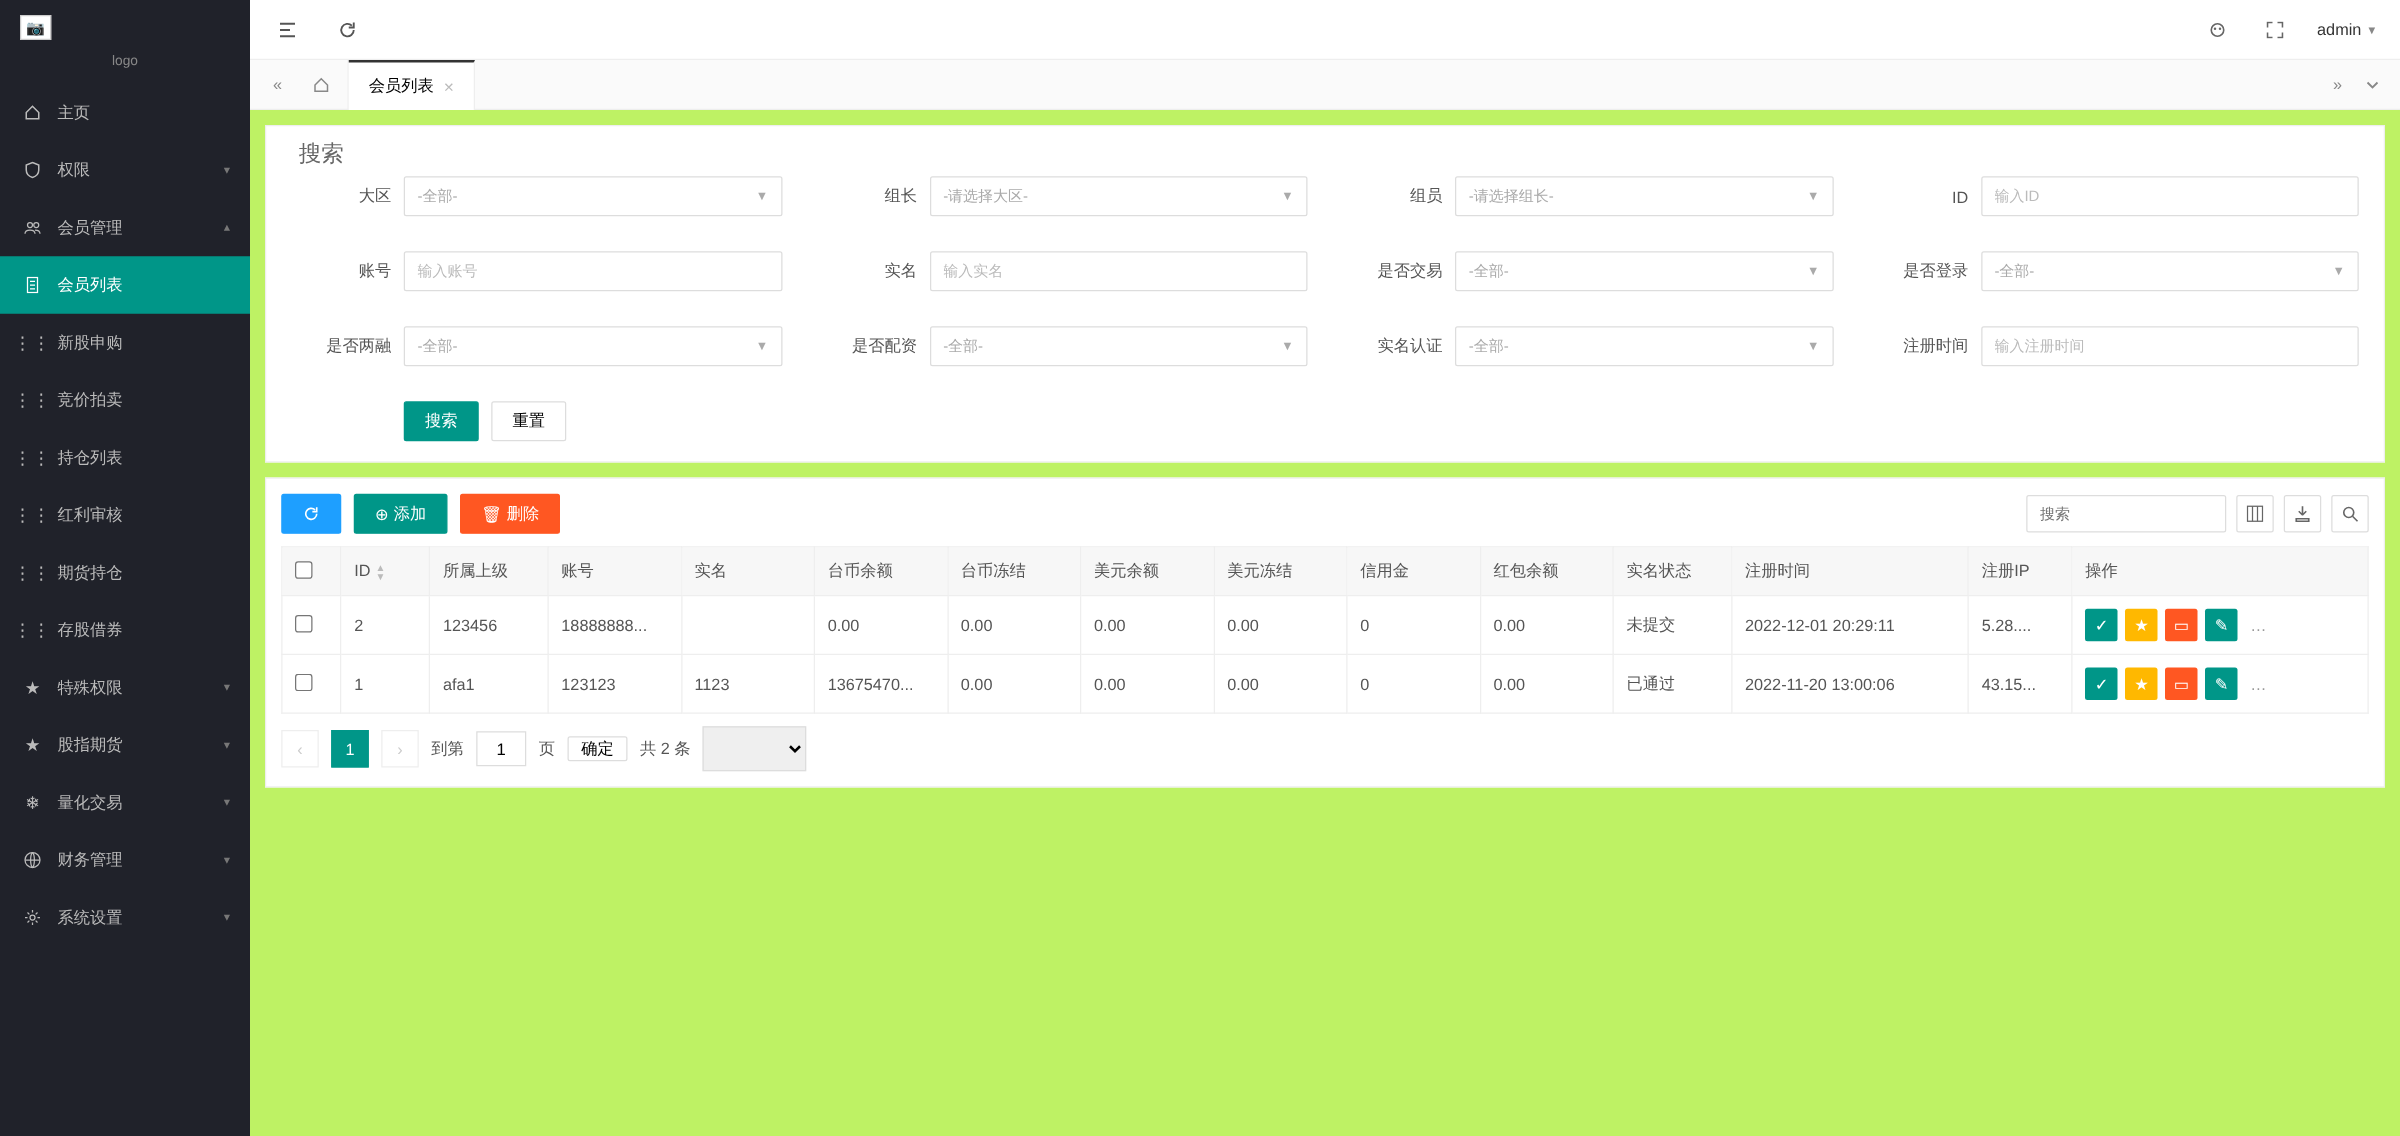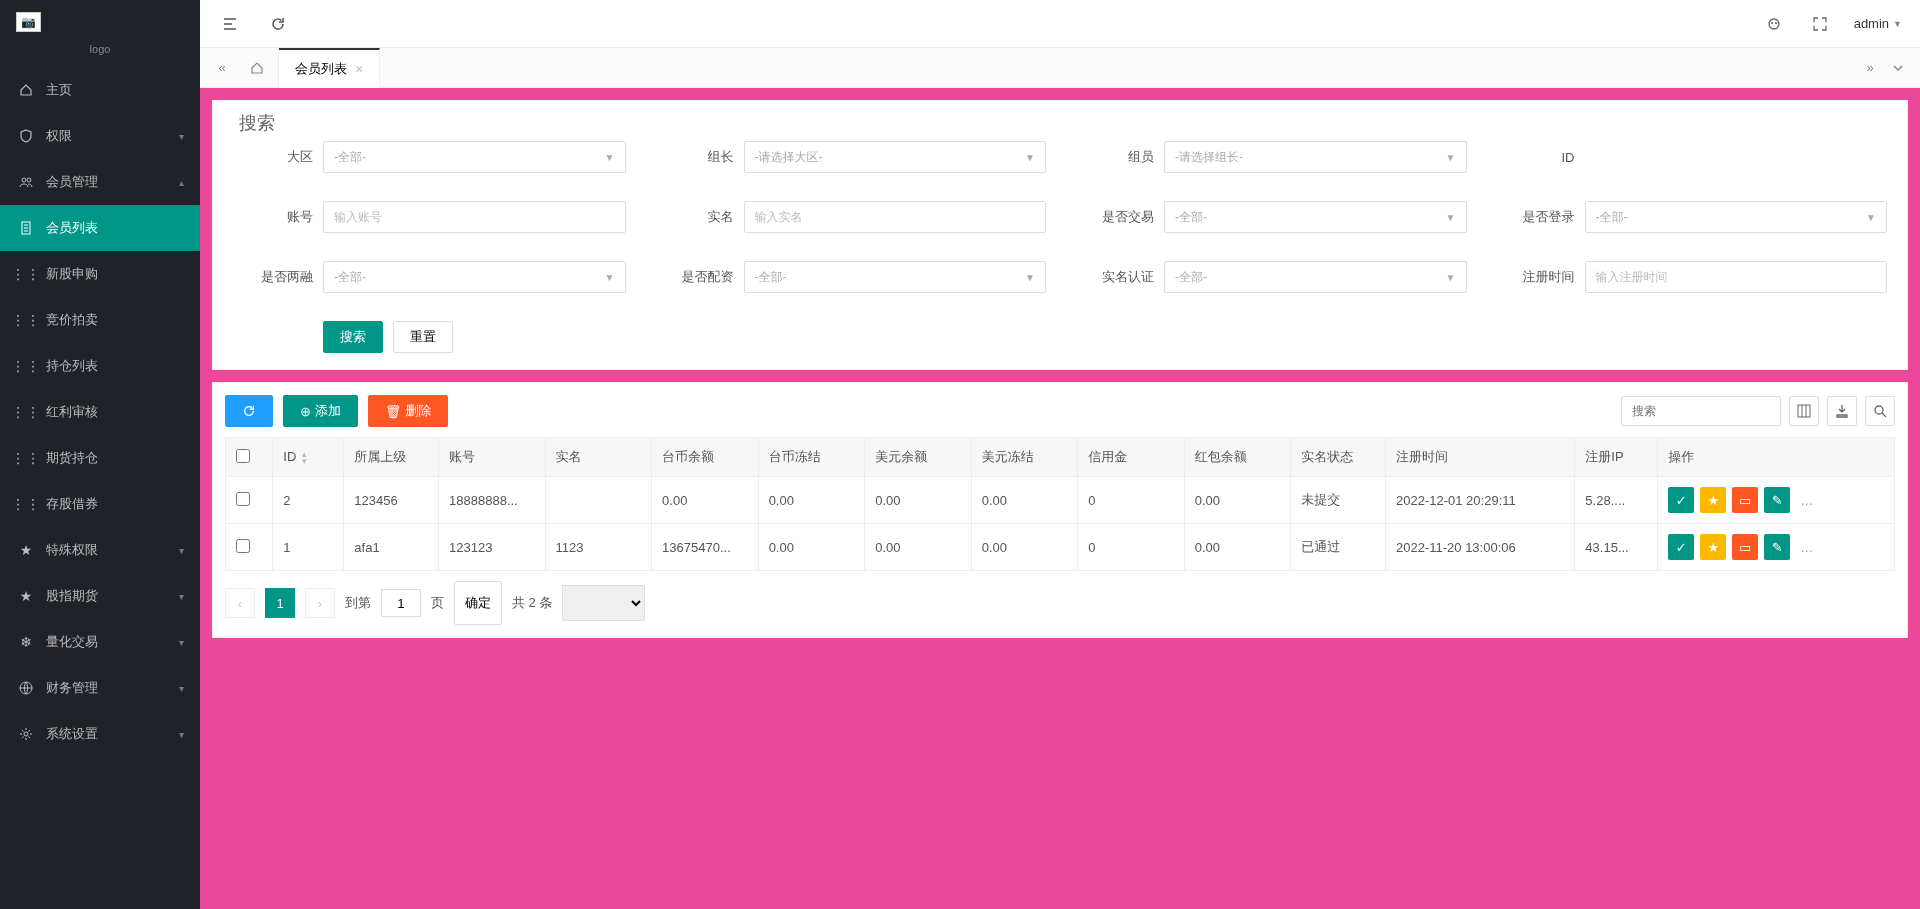--- a/index.html
+++ b/index.html
@@ -28,21 +28,21 @@
 
 .tabs-row { height: 40px; display: flex; align-items: center; padding: 0 8px; border-bottom: 1px solid #eee; background: #fafafa; }
 .tab-nav-btn { width: 28px; height: 28px; display: inline-flex; align-items: center; justify-content: center; cursor: pointer; color: #888; }
 .tab { height: 40px; padding: 0 16px; display: inline-flex; align-items: center; cursor: pointer; font-size: 13px; color: #555; border-right: 1px solid #eee; }
 .tab.home { padding: 0 14px; }
 .tab.active { background: #fff; border-top: 2px solid #333; color: #000; }
 .tab-close { margin-left: 8px; color: #bbb; cursor: pointer; font-size: 14px; }
 .tabs-right { margin-left: auto; display: flex; }
 
 
-.content { flex: 1; padding: 12px; overflow: auto; background: #ec4899; }
+.content { flex: 1; padding: 12px; overflow: auto; background: #bef264; }
 .panel { background: #fff; border: 1px solid #eee; margin-bottom: 12px; }
 .search-panel { padding: 10px 20px 16px; }
 .search-title { font-size: 18px; color: #666; margin-bottom: 6px; padding-left: 6px; }
 .search-grid { display: grid; grid-template-columns: repeat(4, 1fr); gap: 28px 28px; }
 .search-field { display: flex; align-items: center; }
 .search-label { width: 80px; text-align: right; margin-right: 10px; font-size: 13px; color: #555; }
 .search-input, .search-select { flex: 1; height: 32px; border: 1px solid #ddd; padding: 0 10px; font-size: 12px; color: #333; background: #fff; position: relative; border-radius: 2px; }
 .search-select { display: flex; align-items: center; justify-content: space-between; cursor: pointer; color: #aaa; }
 .search-select span { color: #aaa; }
 .search-input::placeholder { color: #bbb; }
@@ -296,20 +296,21 @@
             </div>
             <div class="search-field">
               <label class="search-label">组员</label>
               <div class="search-select">
                 <span>-请选择组长-</span>
                 <span class="select-caret">▼</span>
               </div>
             </div>
             <div class="search-field">
               <label class="search-label">ID</label>
+              <input class="search-input" placeholder="输入ID" style="">
             </div>
             <div class="search-field">
               <label class="search-label">账号</label>
               <input class="search-input" placeholder="输入账号" style="">
             </div>
             <div class="search-field">
               <label class="search-label">实名</label>
               <input class="search-input" placeholder="输入实名" style="">
             </div>
             <div class="search-field">
@@ -472,21 +473,21 @@
             </tbody>
         </table>
 
         <div class="pagination">
           <span class="page-btn disabled">‹</span>
           <span class="page-btn active">1</span>
           <span class="page-btn disabled">›</span>
           <span>到第</span>
           <input class="page-input" value="1" style="">
           <span>页</span>
-          <button class="btn" style="height:44px;padding:0 10px;">确定</button>
+          <button class="btn" style="height:20px;padding:0 10px;">确定</button>
           <span>共 2 条</span>
           <select class="page-select">
             <option>15 条/页</option>
           </select>
         </div>
       </div>
     </div>
   </div>
 </div>
 

